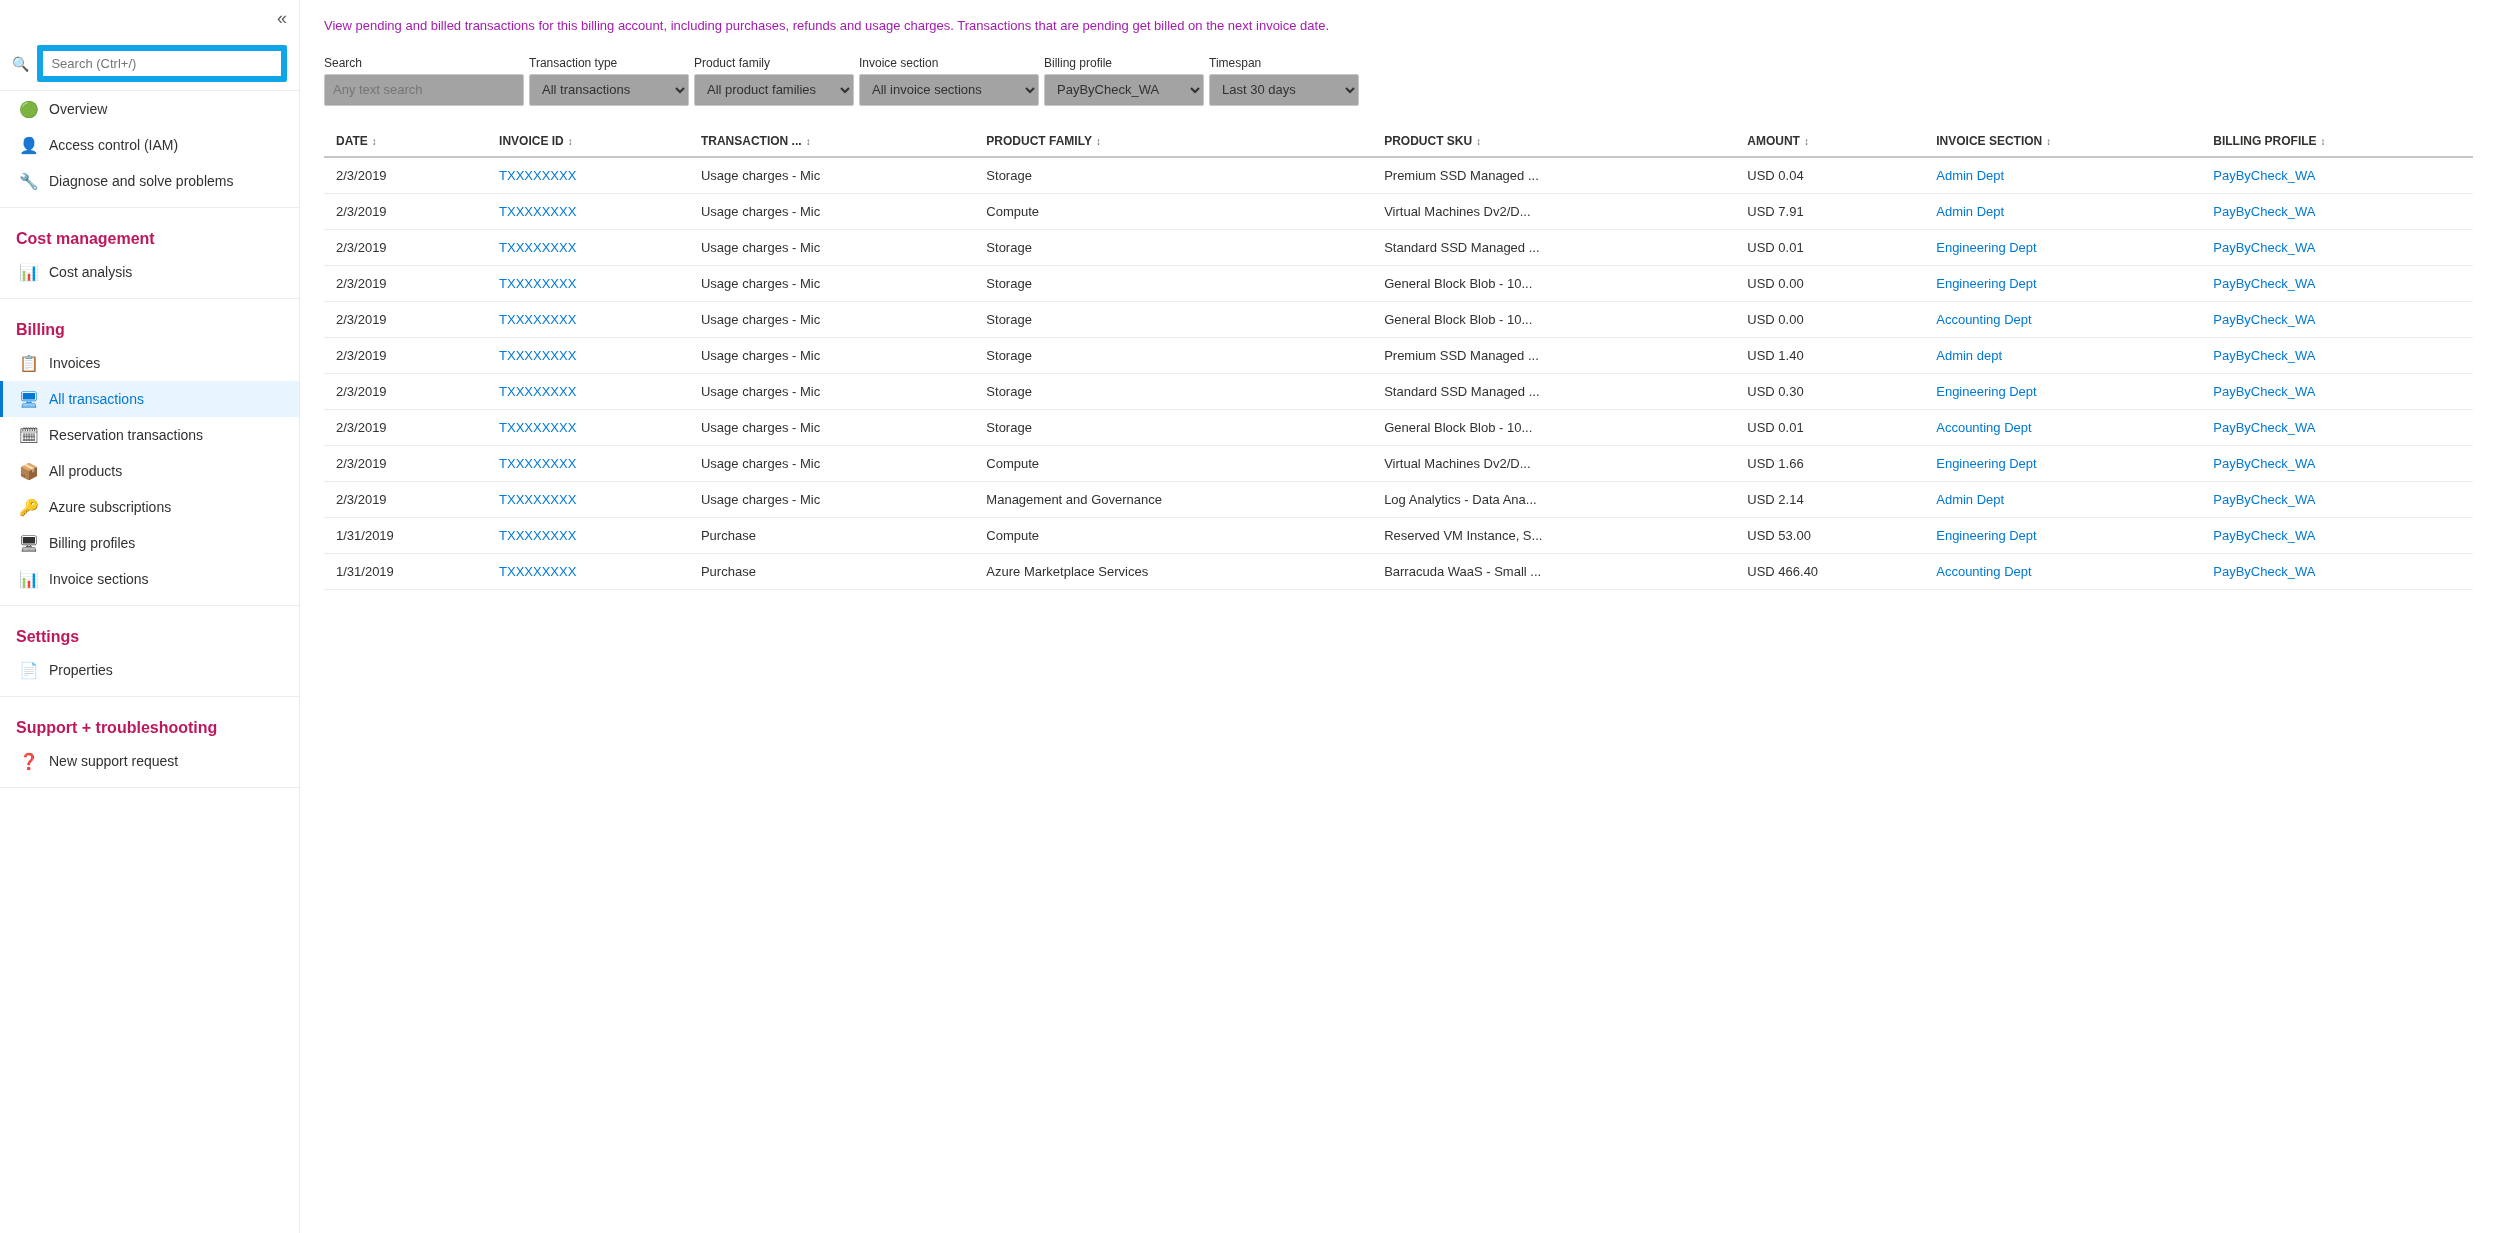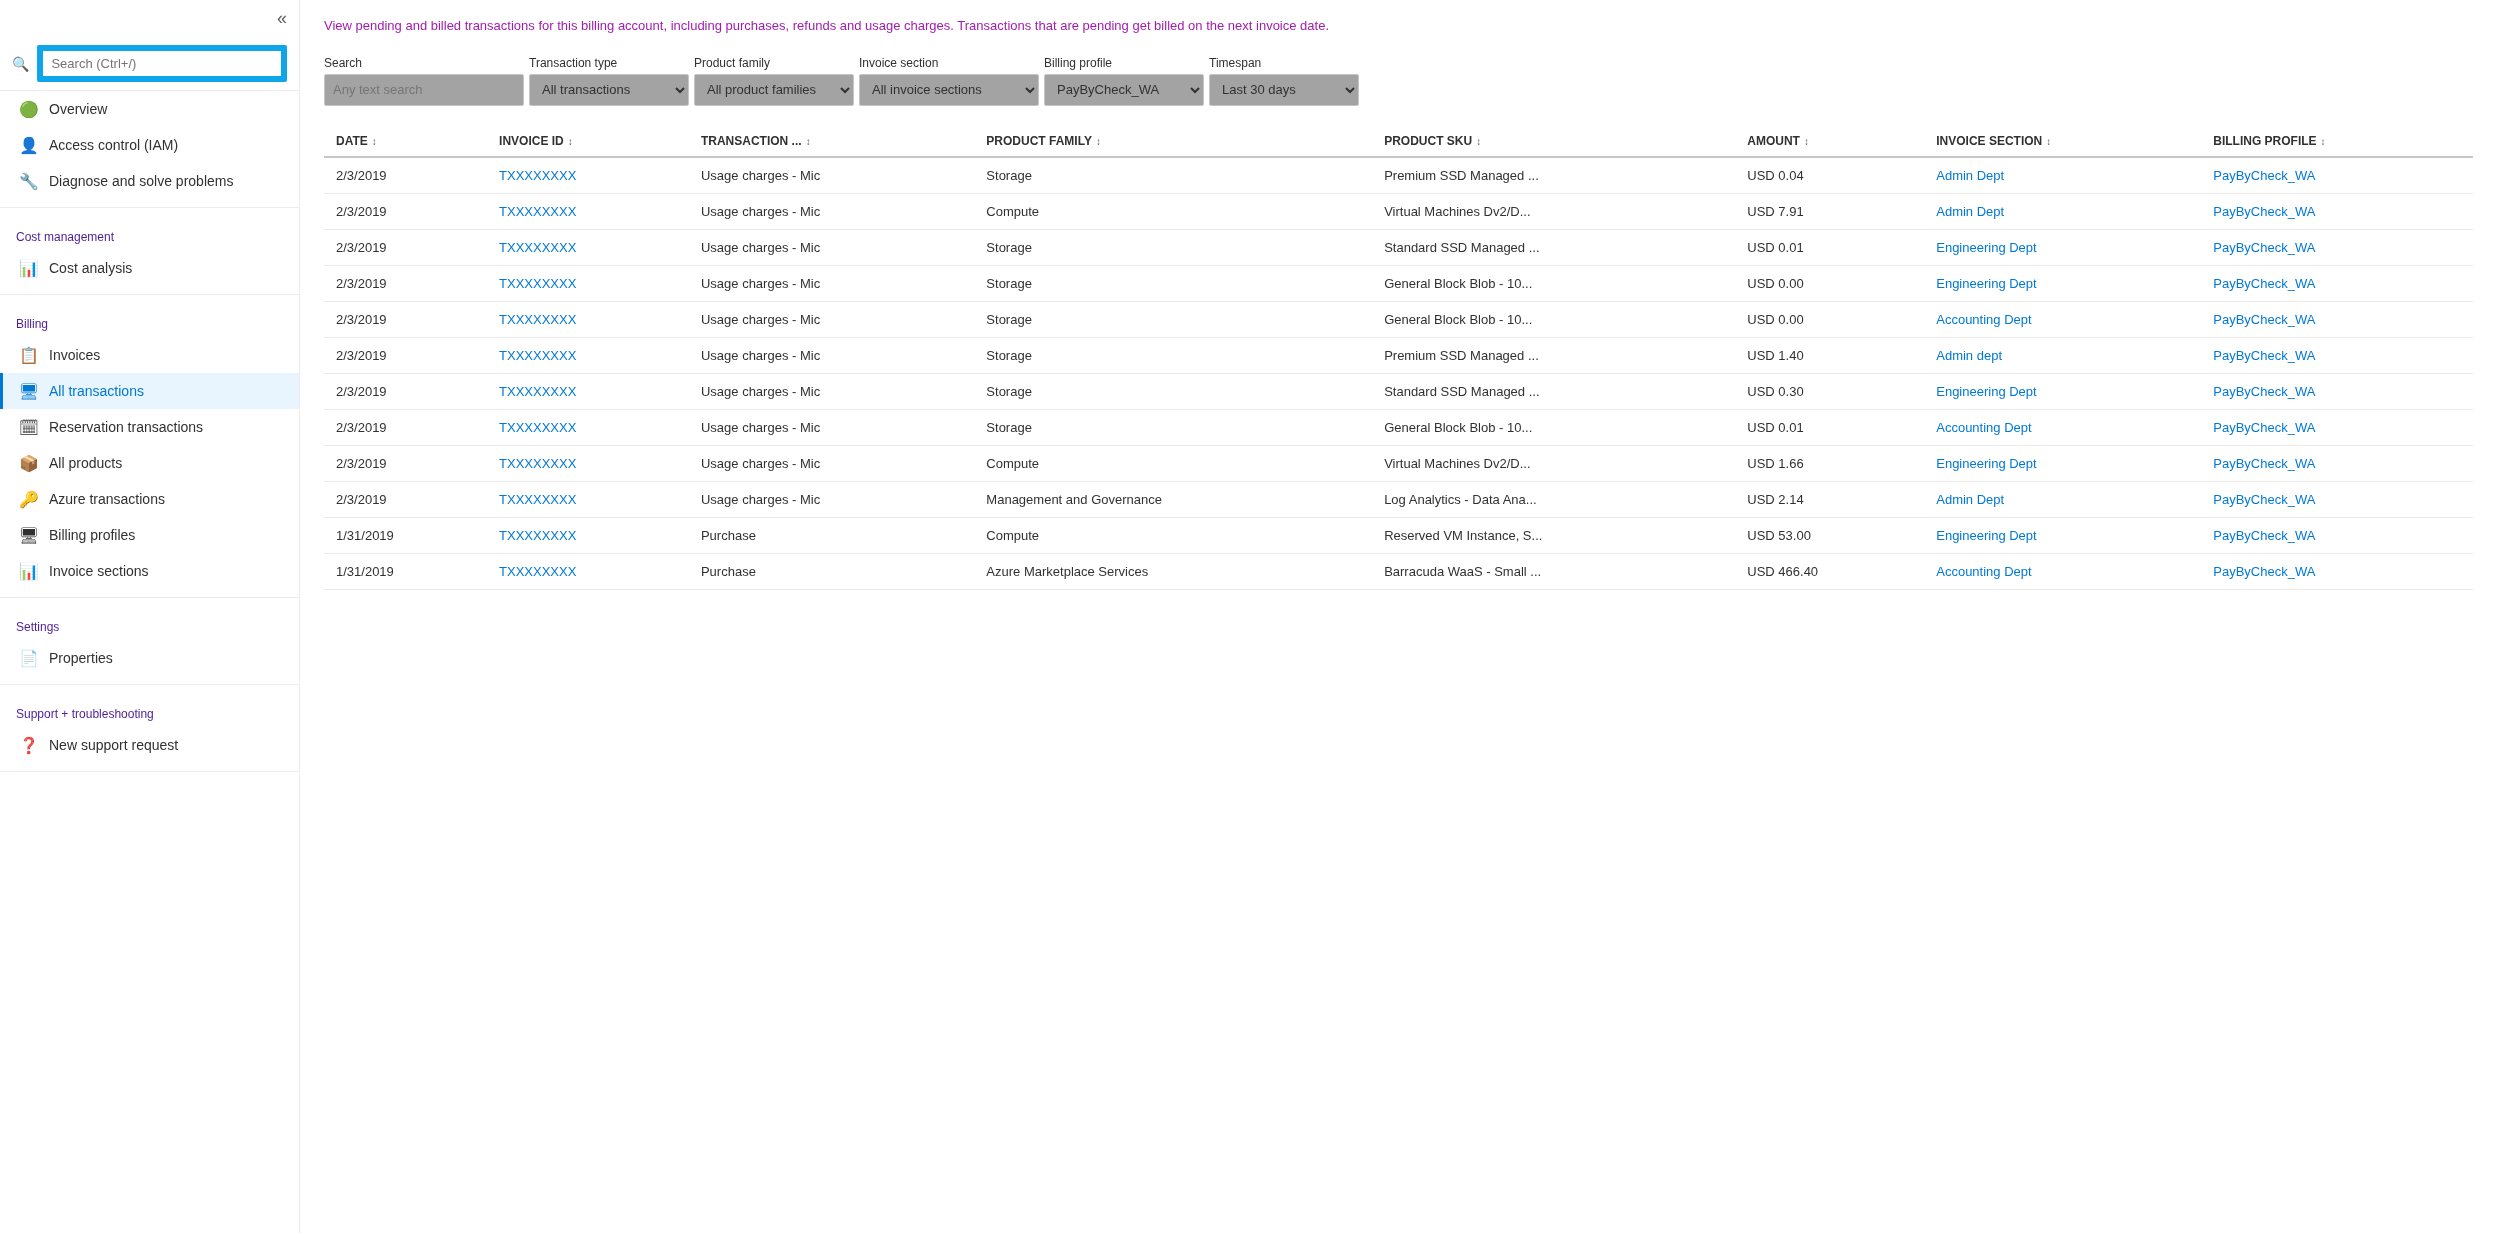--- a/index.html
+++ b/index.html
@@ -26,23 +26,23 @@
     .sidebar-search input {
       border: 6px solid #0ea5e9;
       border-radius: 2px;
       padding: 5px 8px;
       font-size: 13px;
       width: 100%;
       color: #605e5c;
       outline: none;
     }
     .sidebar-section-label {
-      font-size: 12px;
-      font-weight: 400;
-      color: #4c1d95;
+      font-size: 16px;
+      font-weight: 700;
+      color: #be185d;
       padding: 14px 16px 6px 16px;
       text-transform: none;
     }
     .sidebar-item {
       display: flex;
       align-items: center;
       gap: 10px;
       padding: 8px 16px;
       cursor: pointer;
       font-size: 14px;
@@ -206,21 +206,21 @@
       <div class="sidebar-item">
         <span class="icon">🗓</span>
         <span>Reservation transactions</span>
       </div>
       <div class="sidebar-item">
         <span class="icon">📦</span>
         <span>All products</span>
       </div>
       <div class="sidebar-item">
         <span class="icon">🔑</span>
-        <span>Azure transactions</span>
+        <span>Azure subscriptions</span>
       </div>
       <div class="sidebar-item">
         <span class="icon">🖥</span>
         <span>Billing profiles</span>
       </div>
       <div class="sidebar-item">
         <span class="icon">📊</span>
         <span>Invoice sections</span>
       </div>
       <div class="sidebar-divider"></div>

